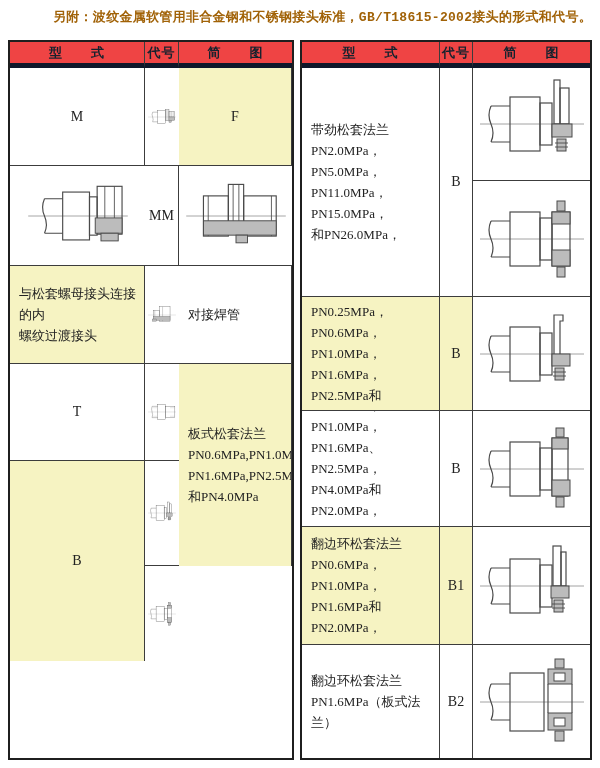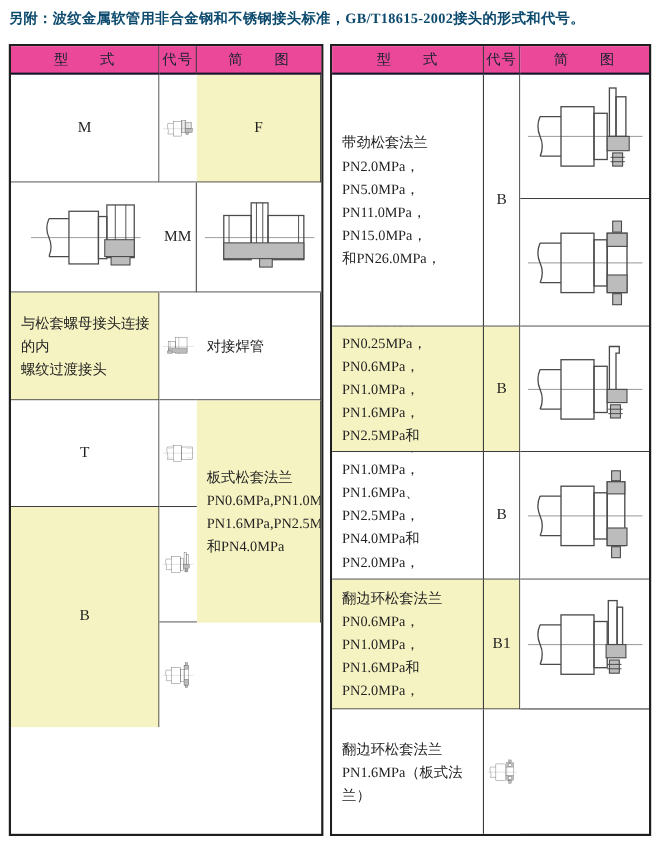--- a/index.html
+++ b/index.html
@@ -3,43 +3,44 @@
 <meta charset="utf-8">
 <style>
   html,body{margin:0;padding:0;}
   body{
     width:600px;height:768px;background:#ffffff;position:relative;
     font-family:"Liberation Serif","DejaVu Serif",serif;color:#1c1c1c;
     -webkit-font-smoothing:antialiased;
   }
   .title{
     position:absolute;left:8px;top:8px;width:584px;
-    font-family:Liberation Serif, serif;
-    font-weight:bold;font-size:13px;letter-spacing:.3px;color:#0c4a6e;
+    font-family:Liberation Mono, monospace;
+    font-weight:bold;font-size:13px;letter-spacing:.3px;color:#a16207;
     white-space:nowrap;
+    text-align:right;
   }
   .tables{position:absolute;left:8px;top:40px;display:flex;gap:6px;}
   .tbl{
     display:grid;border:2px solid #1f1f1f;background:#fff;
   }
   .tbl-left{grid-template-columns:135px 34px 113px;
     grid-template-rows:26px 98px 100px 98px 97px 105px 95px 97px;}
   .tbl-right{grid-template-columns:138px 33px 117px;
     grid-template-rows:26px 113px 116px 114px 116px 118px 113px;}
   .cell{
     border-right:1px solid #3c3c3c;border-bottom:1px solid #3c3c3c;
     box-sizing:border-box;display:flex;align-items:center;
     overflow:hidden;background:#fff;
   }
   .lastcol{border-right:none;}
   .lastrow{border-bottom:none;}
   .th{
-    background:#ec4899;justify-content:center;
-    font-size:13px;font-weight:normal;color:#15222e;
-    border-bottom:2px solid #0f172a;
+    background:#ef4444;justify-content:center;
+    font-size:13px;font-weight:bold;color:#15222e;
+    border-bottom:5px solid #0f172a;
     letter-spacing:1px;
   }
   .type{
     padding:4px 4px 4px 9px;font-size:13px;line-height:1.62;
     white-space:pre-line;justify-content:flex-start;color:#222;
   }
   .code{justify-content:center;font-size:14px;color:#222;}
   .diag{justify-content:center;padding:2px;}
   .hl{background:#f6f3c2;}
   .span2{grid-row:span 2;}
@@ -265,20 +266,21 @@
         <rect class="ln" x="85" y="13" width="5" height="34"></rect>
         <rect class="gy" x="75" y="47" width="18" height="12"></rect>
         <rect class="gy" x="78" y="61" width="9" height="12"></rect>
         <line class="thin" x1="76" y1="65" x2="89" y2="65"></line>
           <line class="thin" x1="76" y1="69" x2="89" y2="69"></line>
       </svg>
     </div>
 
     <div class="cell type lastrow">翻边环松套法兰
 PN1.6MPa（板式法兰）</div>
+    <div class="cell code lastrow">B2</div>
     <div class="cell diag lastcol lastrow">
       <svg width="112" height="106" viewBox="0 0 112 94">
         <line class="cl" x1="4" y1="47" x2="108" y2="47"></line>
         <path class="ln" d="M34 29 H15 M34 65 H15 M15 29 q-4 9 0 18 q4 9 0 18"></path>
         <rect class="ln" x="34" y="18" width="34" height="58"></rect>
         <rect class="gy" x="72" y="14" width="24" height="15"></rect>
         <rect class="wh" x="78" y="18" width="11" height="8"></rect>
         <rect class="gy" x="72" y="58" width="24" height="17"></rect>
         <rect class="wh" x="78" y="63" width="11" height="8"></rect>
         <rect class="gy" x="79" y="4" width="9" height="9"></rect>

